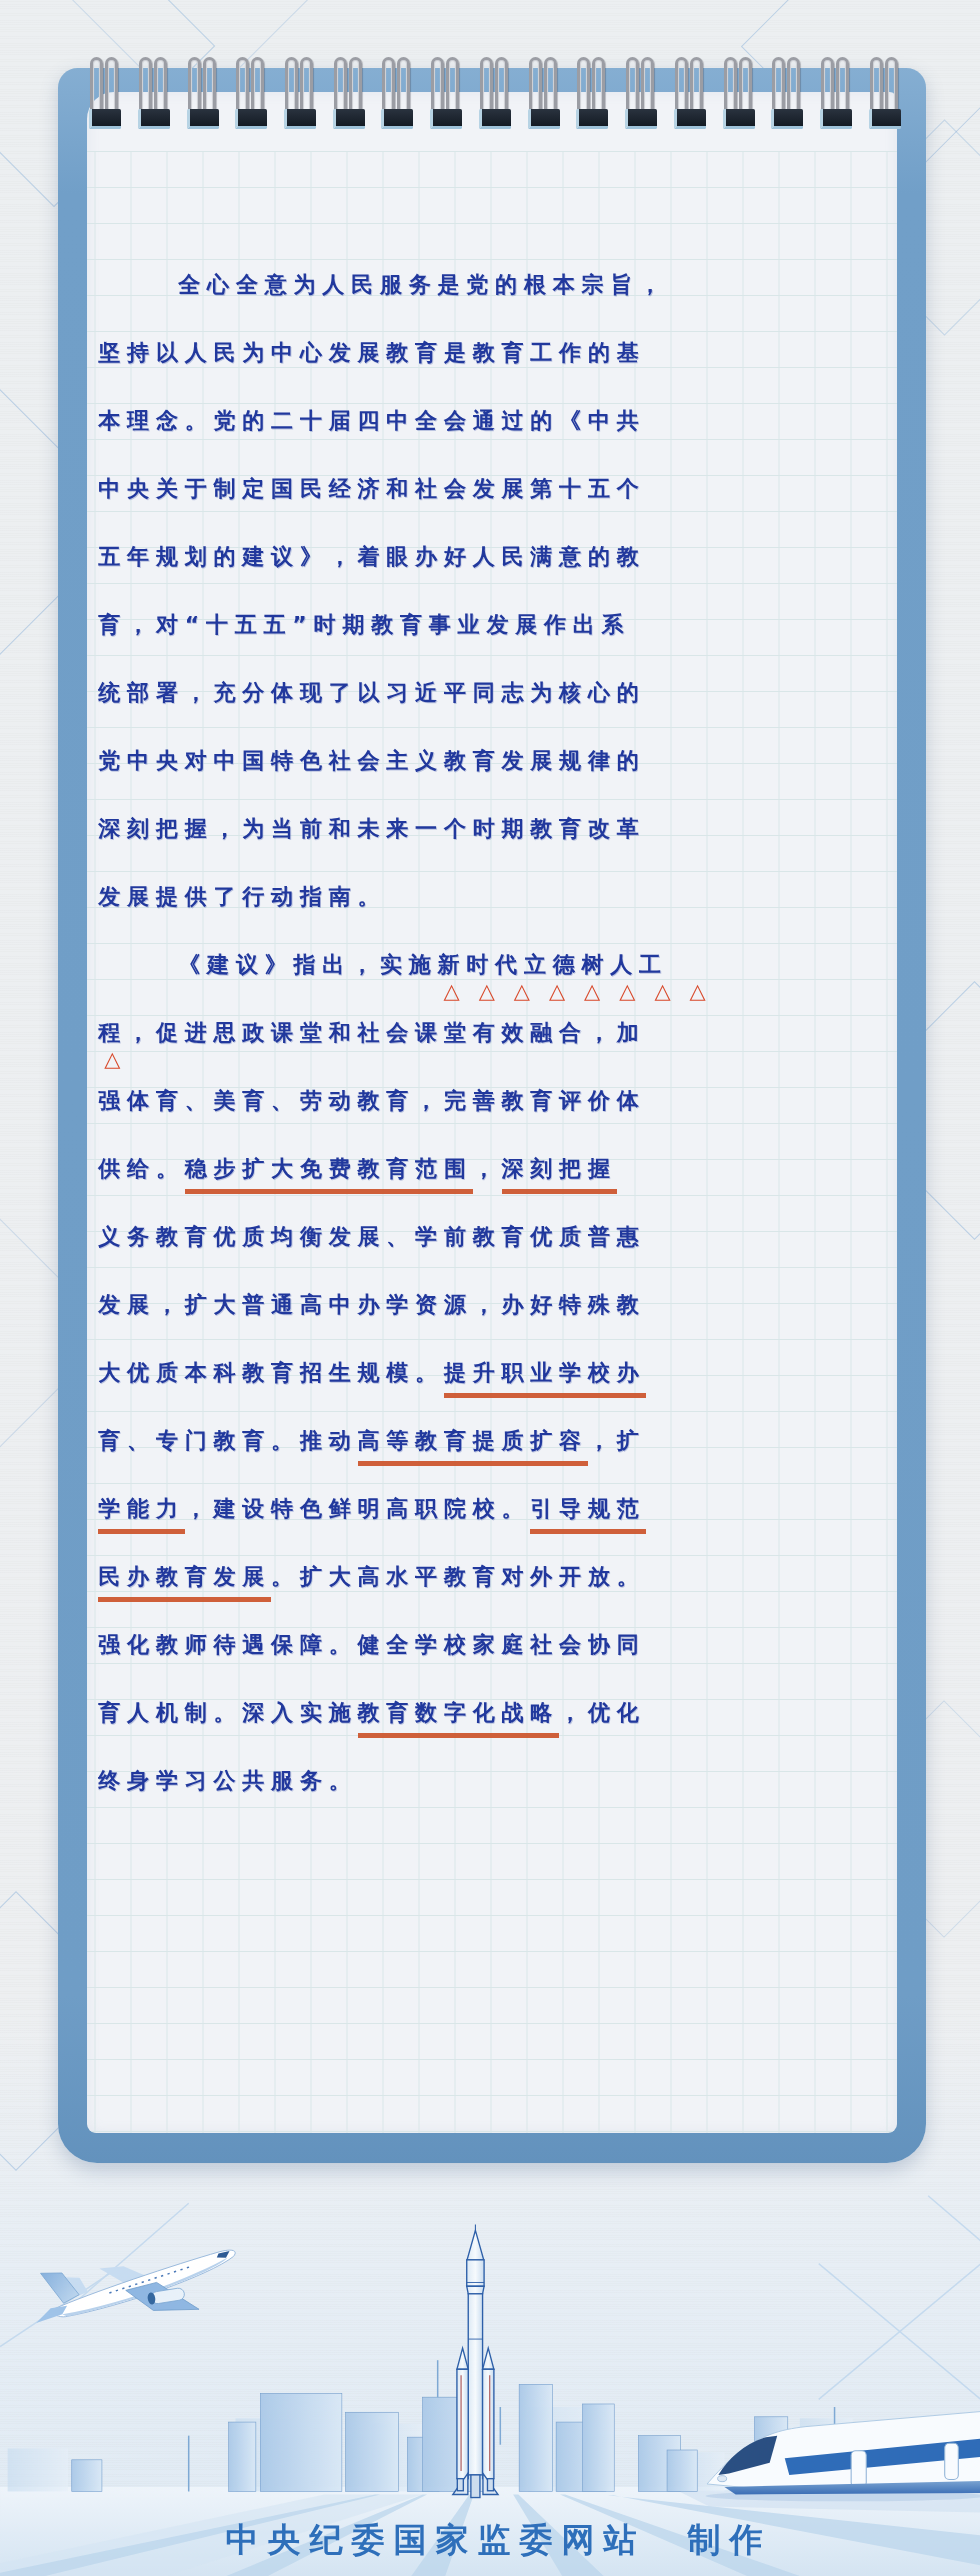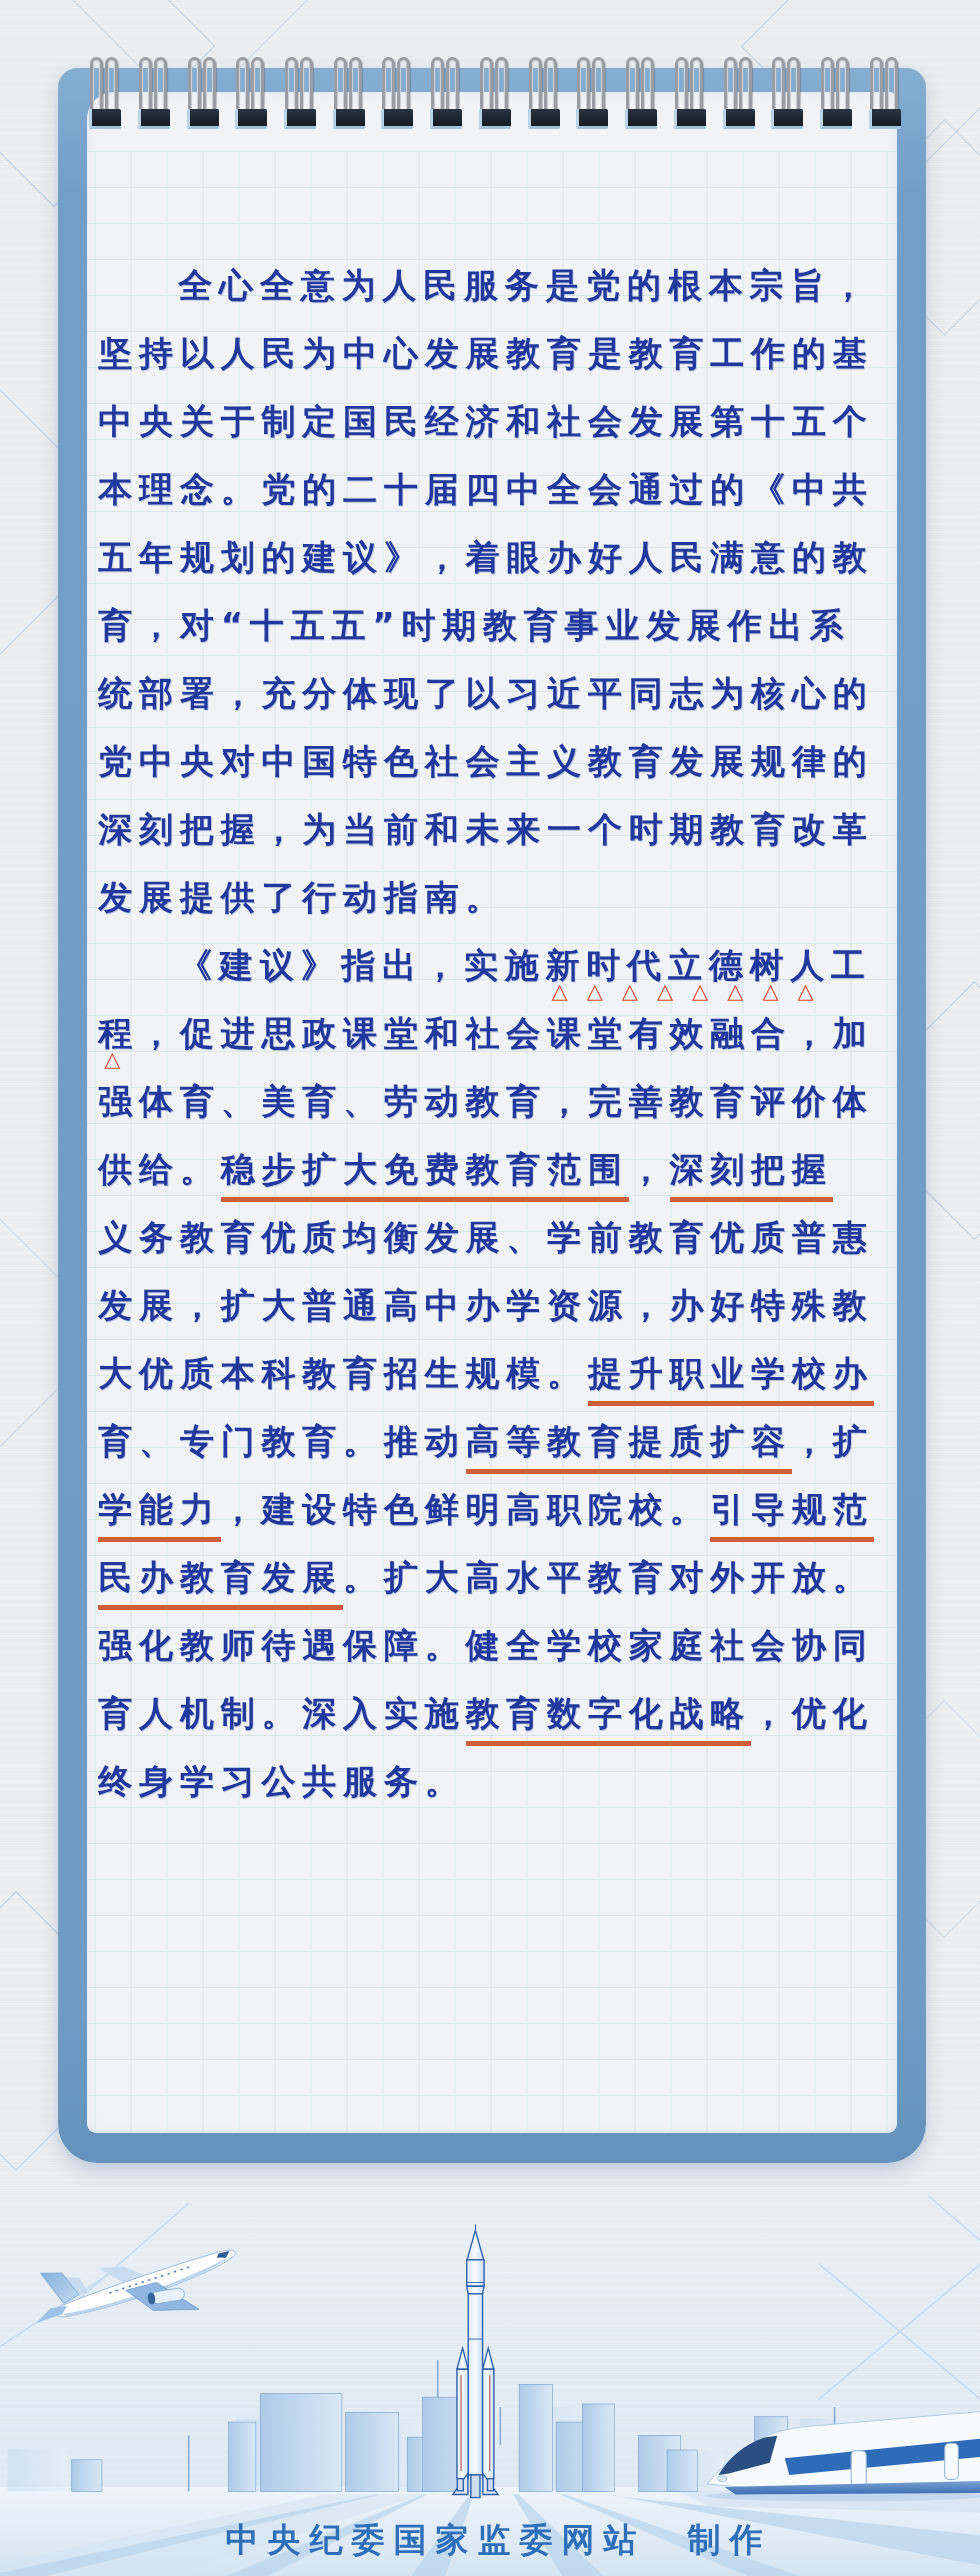--- a/index.html
+++ b/index.html
@@ -23,21 +23,21 @@
   
   .clips{position:absolute;left:0;top:57px;width:981px;height:75px;z-index:6;}
   .clip{position:absolute;top:0;width:32px;height:72px;}
   .slot{position:absolute;left:0;bottom:0;width:32px;height:20.4px;background:linear-gradient(180deg,#2a333f,#141b24);
         border-left:3.8px solid #b7d3e4;border-bottom:3px solid #9fc3da;box-sizing:border-box;border-radius:1.5px;}
   .ring{position:absolute;top:0;width:13px;height:59px;border:3px solid #9b9da4;border-radius:6.8px;
         box-sizing:border-box;box-shadow:inset 0 0 0 1.1px #cfd1d6, 0.8px 0.8px 0.8px rgba(60,60,70,.35);}
   .r1{left:0.8px}.r2{left:16px}
   
   .note-text{position:absolute;left:11.3px;top:159px;width:797px;z-index:4;
-        color:#21389d;font-size:34px;font-weight:600;letter-spacing:6.8px;}
+        color:#21389d;font-size:22px;font-weight:600;letter-spacing:6.8px;}
   .line{height:68px;line-height:68px;white-space:nowrap;
         text-shadow:0.8px 0.8px 0 rgba(33,56,157,.25);}
   .line.indent{padding-left:80px;}
   .u{border-bottom:5.3px solid rgba(204,82,41,.92);padding-bottom:7.5px;}
   .em{position:relative;display:inline-block;}
   .em::after{content:attr(data-marks);position:absolute;left:6px;top:45px;height:30px;line-height:30px;
         font-size:21px;font-weight:400;letter-spacing:19px;color:#d8492b;text-shadow:none;white-space:nowrap;}
   
   .illus{position:absolute;left:0;top:2158px;width:981px;height:418px;z-index:1;}
   .footer{position:absolute;left:8px;top:2518px;width:981px;text-align:center;z-index:8;
@@ -57,22 +57,22 @@
   <div class="dia" style="left:-98px;top:1245px;width:174px;height:174px;border-color:rgba(126,170,214,.3);"></div>
   <div class="dia" style="left:860px;top:1735px;width:166px;height:166px;border-color:rgba(126,170,214,.3);"></div>
   <div class="dia" style="left:-83px;top:1932px;width:196px;height:196px;"></div>
 
   <div class="notebook">
     <div class="paper">
       <div class="gridlayer"></div>
       <div class="note-text">
           <div class="line indent"><span>全心全意为人民服务是党的根本宗旨，</span></div>
           <div class="line"><span>坚持以人民为中心发展教育是教育工作的基</span></div>
+          <div class="line"><span>本理念。党的二十届四中全会通过的《中共</span></div>
           <div class="line"><span>中央关于制定国民经济和社会发展第十五个</span></div>
-          <div class="line"><span>本理念。党的二十届四中全会通过的《中共</span></div>
           <div class="line"><span>五年规划的建议》，着眼办好人民满意的教</span></div>
           <div class="line"><span>育，对“十五五”时期教育事业发展作出系</span></div>
           <div class="line"><span>统部署，充分体现了以习近平同志为核心的</span></div>
           <div class="line"><span>党中央对中国特色社会主义教育发展规律的</span></div>
           <div class="line"><span>深刻把握，为当前和未来一个时期教育改革</span></div>
           <div class="line"><span>发展提供了行动指南。</span></div>
           <div class="line indent"><span>《建议》指出，实施</span><span class="em" data-marks="△△△△△△△△">新时代立德树人工</span></div>
           <div class="line"><span class="em" data-marks="△">程</span><span>，促进思政课堂和社会课堂有效融合，加</span></div>
           <div class="line"><span>强体育、美育、劳动教育，完善教育评价体</span></div>
           <div class="line"><span>供给。</span><span class="u">稳步扩大免费教育范围</span><span>，</span><span class="u">深刻把握</span></div>

